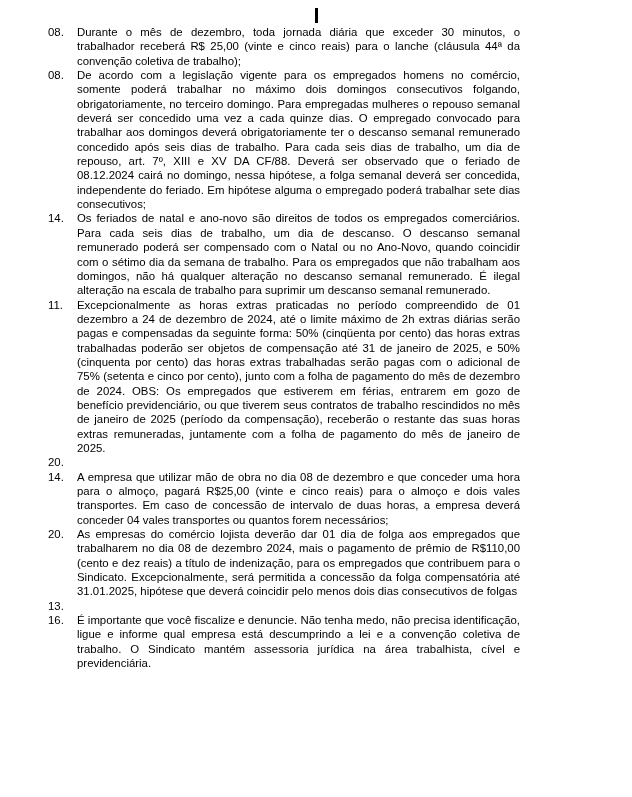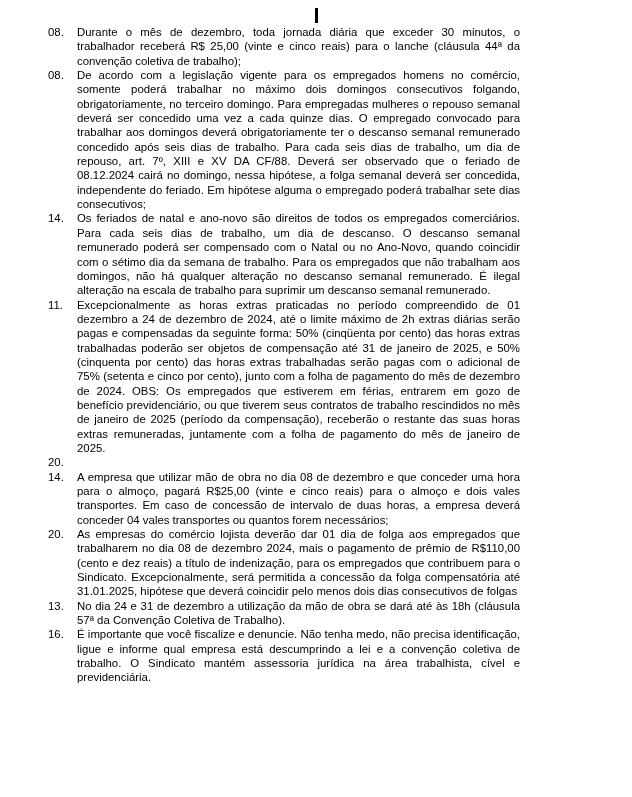--- a/index.html
+++ b/index.html
@@ -93,21 +93,20 @@
     <div class="txt"><span>A empresa que utilizar mão de obra no dia 08 de dezembro e que conceder </span><span class="b">uma hora</span><span> para o almoço, pagará R$25,00 (vinte e cinco reais) para o almoço e dois vales transportes. Em caso de concessão de intervalo de duas horas, a empresa deverá conceder </span><span class="b">04</span><span> vales transportes ou quantos forem necessários;</span></div>
   </div>
 
   <div class="item">
     <div class="num">20.</div>
     <div class="txt"><span>As empresas do comércio lojista deverão dar 01 dia de folga aos empregados que trabalharem no dia 08 de dezembro 2024, mais o pagamento de prêmio de R$110,00 (cento e dez reais) a título de indenização, para os empregados que contribuem para o Sindicato. Excepcionalmente, será permitida a concessão da folga compensatória até 31.01.2025, hipótese que deverá coincidir pelo menos dois dias consecutivos de folgas</span></div>
   </div>
 
   <div class="item">
     <div class="num">13.</div>
-    <div class="txt"><span>No dia 24 e 31 de dezembro a utilização da mão de obra se dará até às </span><span class="b">18h</span><span> (cláusula 57ª da Convenção Coletiva de Trabalho).</span></div>
   </div>
 
   <div class="item">
     <div class="num">16.</div>
     <div class="txt"><span>É importante que você fiscalize e denuncie. Não tenha medo, não precisa identificação, ligue e informe qual empresa está descumprindo a lei e a convenção coletiva de trabalho. </span><span class="b">O Sindicato mantém assessoria jurídica na área trabalhista, cível e previdenciária.</span></div>
   </div>
 </div>
 </div>
 
 </body></html>

